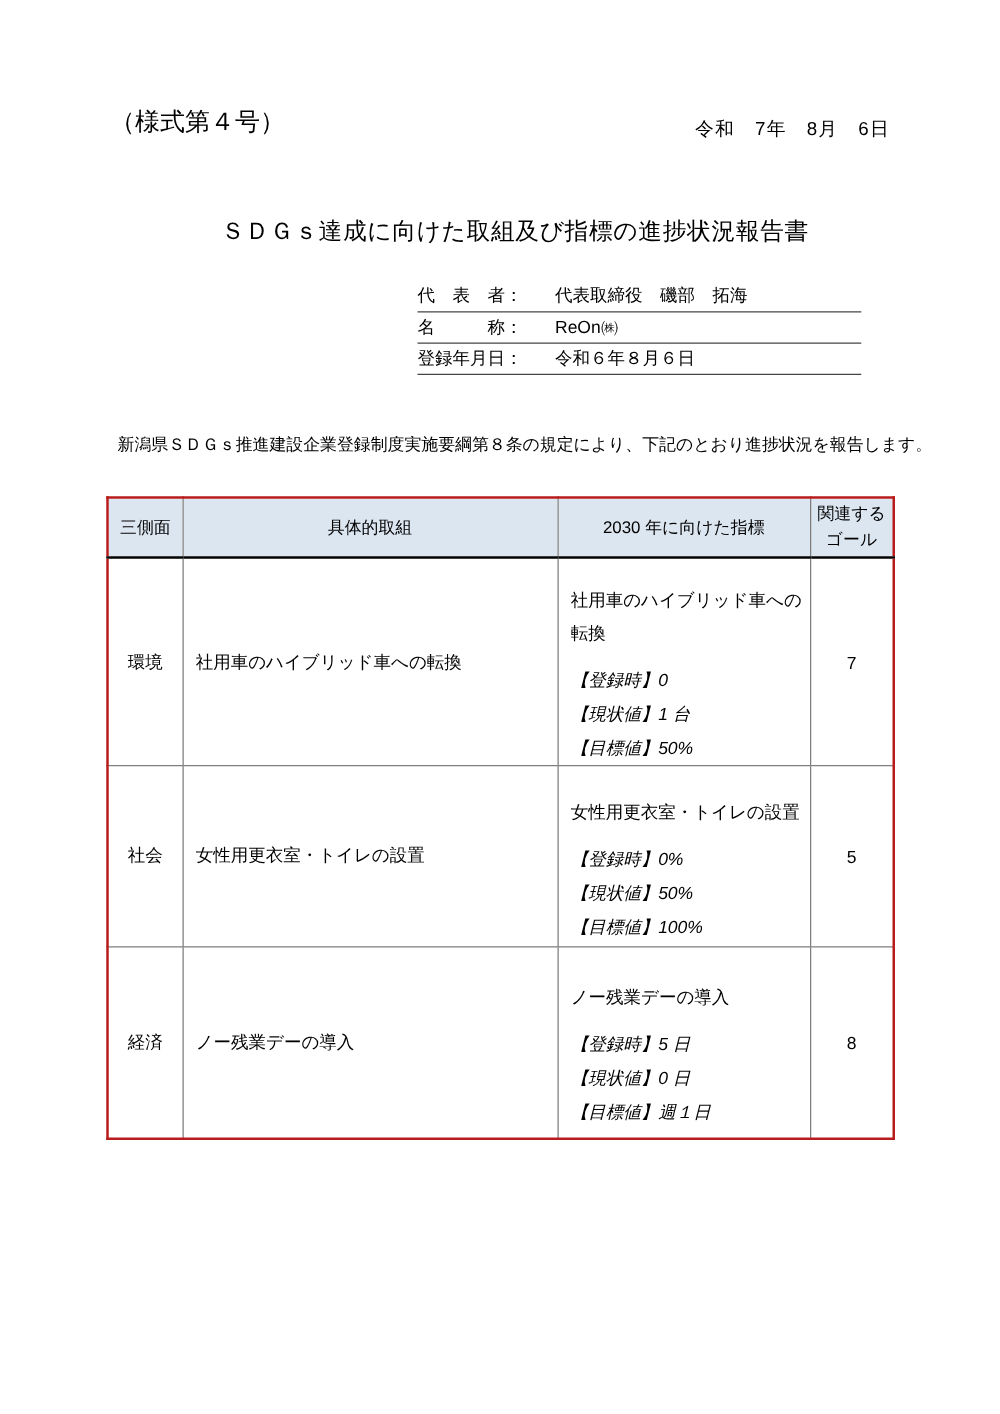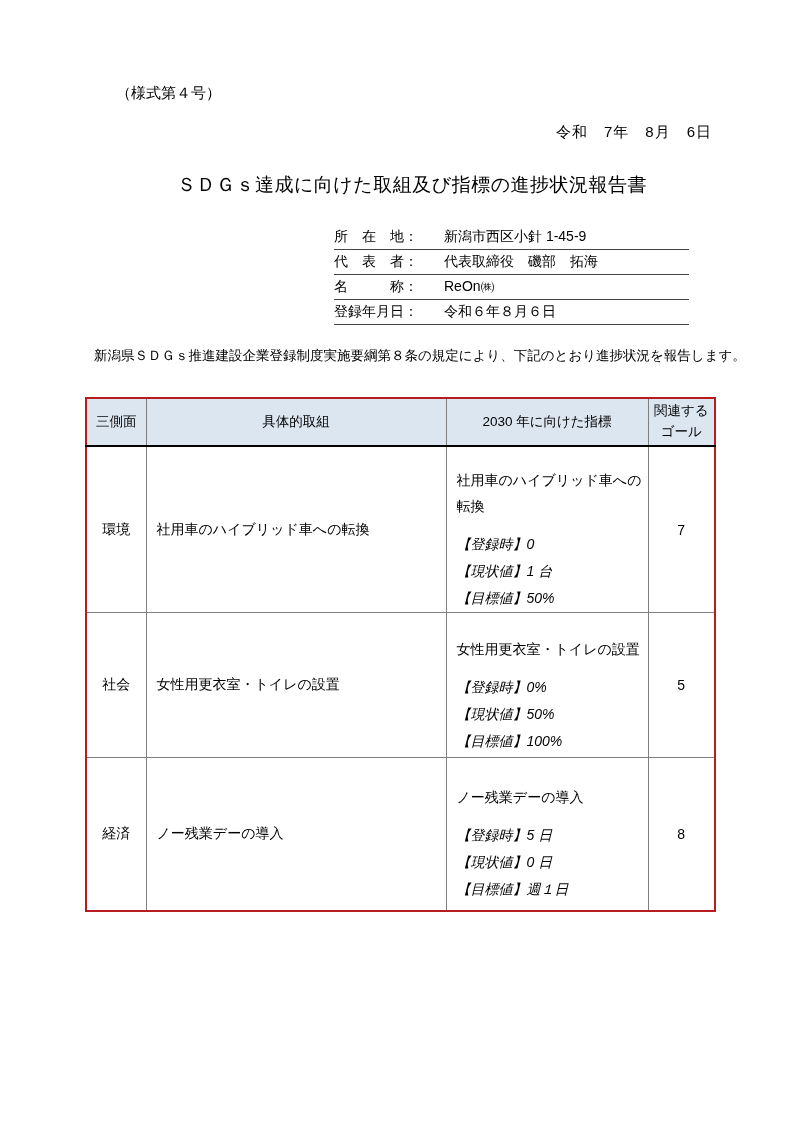--- a/index.html
+++ b/index.html
@@ -3,22 +3,22 @@
 <meta charset="utf-8">
 <style>
   html,body { margin:0; padding:0; }
   body {
     width:800px; height:1131px; background:#ffffff; color:#000;
     font-family:"Liberation Sans","DejaVu Sans",sans-serif;
     -webkit-font-smoothing:antialiased;
   }
   .page { position:relative; width:800px; height:1131px; background:#fff; overflow:hidden; }
 
-  .form-no { position:absolute; left:88px; top:84px; font-size:15px;margin-left:28px; }
-  .doc-date { position:absolute; top:123px; right:88px; font-size:15px; letter-spacing:1px; }
+  .form-no { position:absolute; left:88px; top:84px; font-size:20px; }
+  .doc-date { position:absolute; top:94px; right:88px; font-size:15px; letter-spacing:1px; }
   .doc-title {
     position:absolute; top:160px; left:0; width:100%; margin:12px;
     text-align:center; font-size:19px; font-weight:normal; letter-spacing:0.5px;
   }
 
   .company-info { position:absolute; left:334px; top:225px; width:355px; font-size:14px; }
   .ci-row { display:flex; align-items:center; height:24px; border-bottom:1px solid #454545; }
   .ci-label { width:110px; flex:0 0 110px; white-space:pre; }
   .ci-value { white-space:pre; }
 
@@ -54,24 +54,20 @@
 </head>
 <body>
 
 <div class="page">
 
   <div class="form-no">（様式第４号）</div>
   <div class="doc-date">令和　7年　8月　6日</div>
   <h1 class="doc-title">ＳＤＧｓ達成に向けた取組及び指標の進捗状況報告書</h1>
 
   <div class="company-info">
-    <div class="ci-row">
-      <span class="ci-label">所　在　地：</span>
-      <span class="ci-value">新潟市西区小針 1-45-9</span>
-    </div>
     <div class="ci-row">
       <span class="ci-label">代　表　者：</span>
       <span class="ci-value">代表取締役　磯部　拓海</span>
     </div>
     <div class="ci-row">
       <span class="ci-label">名　　　称：</span>
       <span class="ci-value">ReOn㈱</span>
     </div>
     <div class="ci-row">
       <span class="ci-label">登録年月日：</span>

